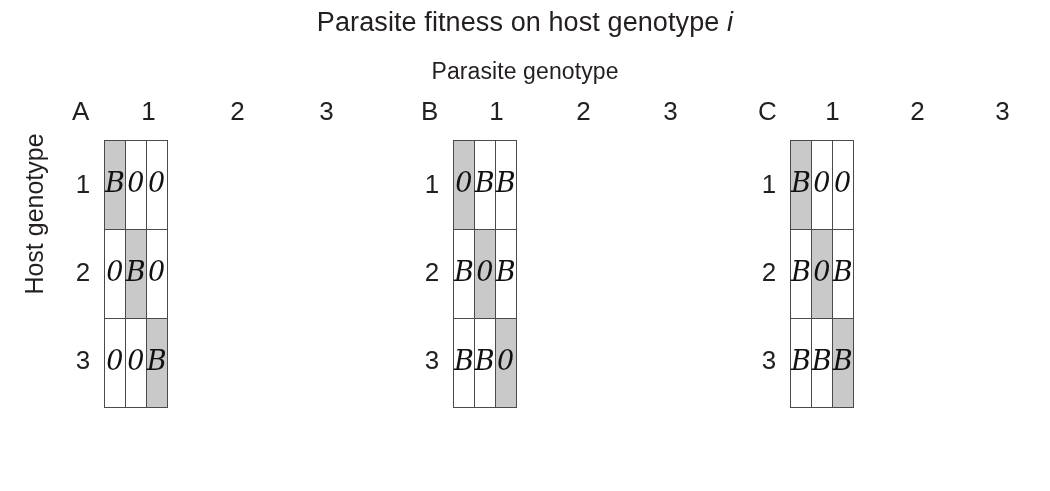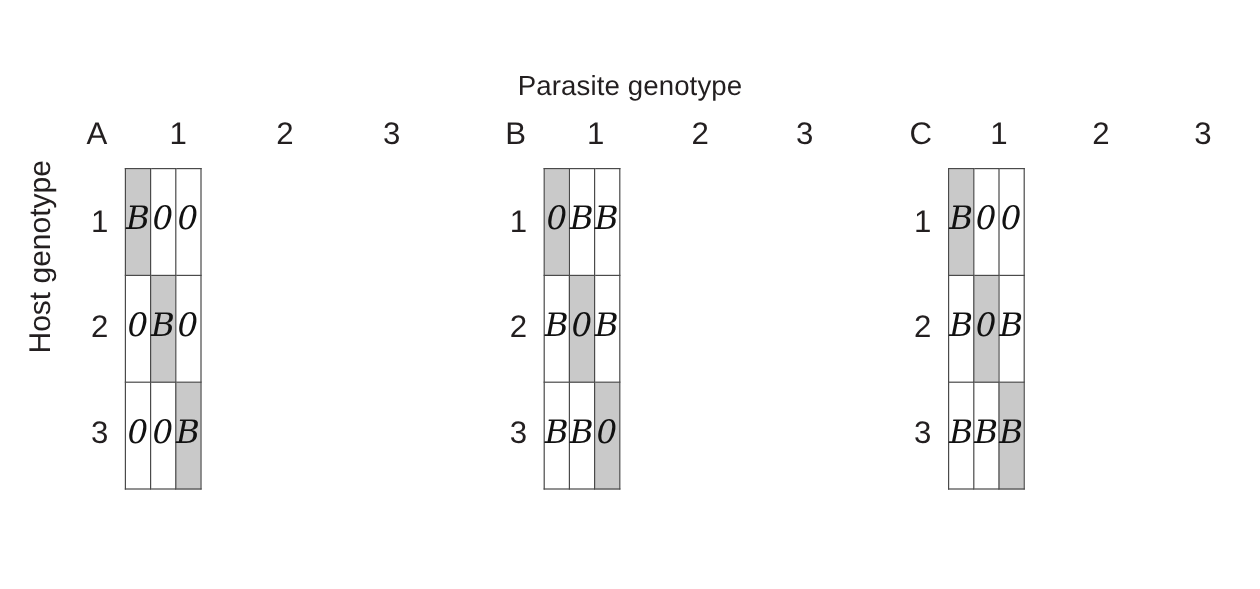--- a/index.html
+++ b/index.html
@@ -125,20 +125,23 @@
     text-align: center;
     font-size: 26px;
     line-height: 30px;
   }
 </style>
 </head>
 <body>
 
 <div class="figure-root">
 
+  <div class="main-title">
+    <span>Parasite fitness on host genotype </span><span class="italic-i">i</span>
+  </div>
 
   <div class="sub-title">Parasite genotype</div>
 
   <div class="y-axis-label">Host genotype</div>
 
   <div class="panel panel-a">
     <div class="panel-letter">A</div>
     <div class="col-headers">
         <div class="col-header" style="width: 89px;">1</div>
         <div class="col-header" style="width: 89px;">2</div>

